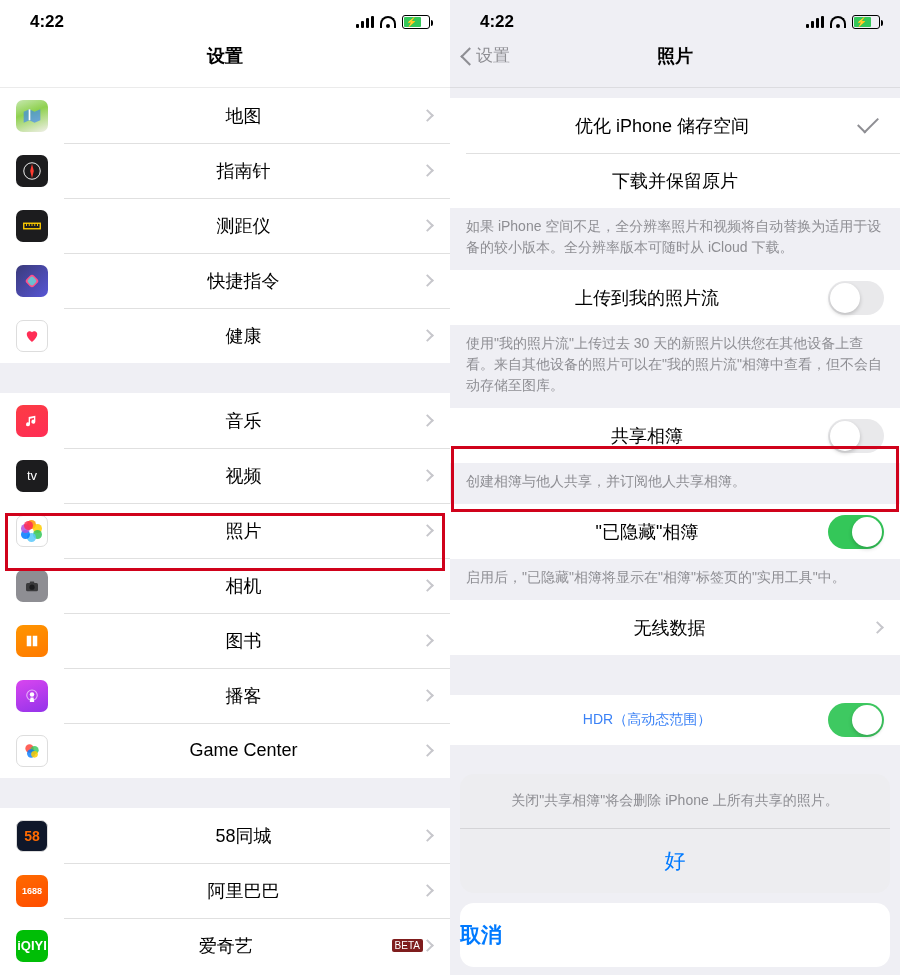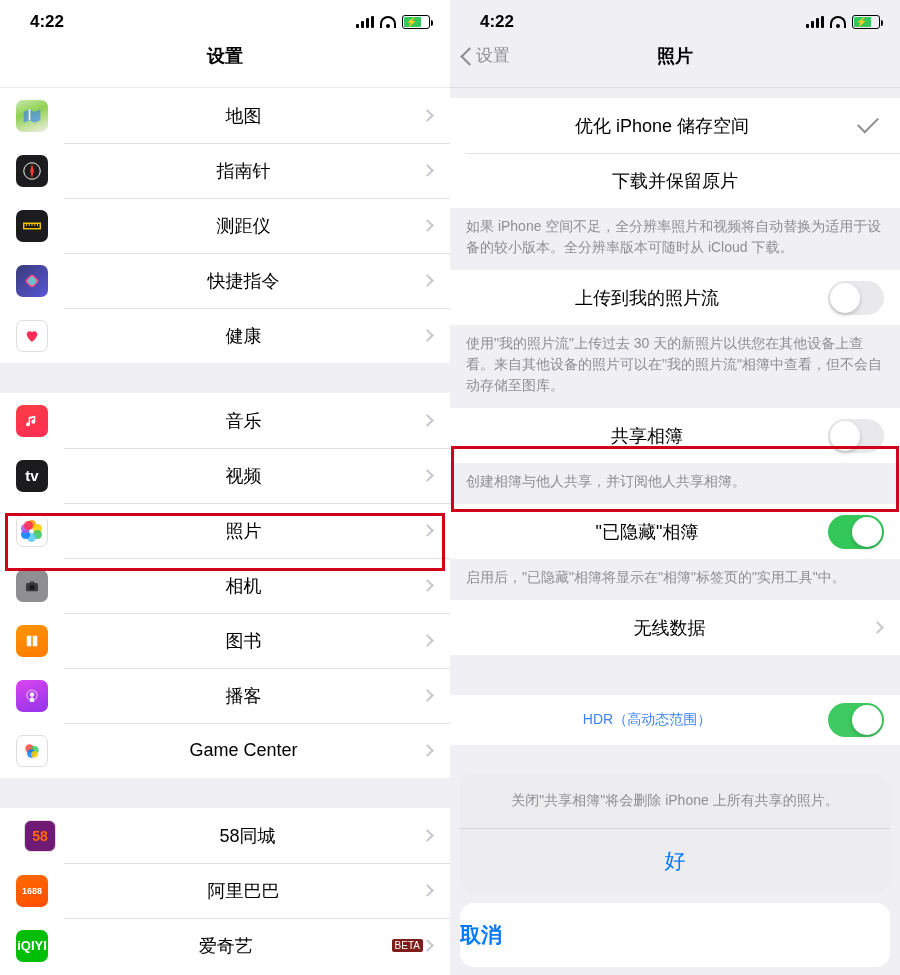--- a/index.html
+++ b/index.html
@@ -136,21 +136,21 @@
   .ic-measure{background:#1c1c1e;}
   .ic-shortcuts{background:linear-gradient(135deg,#3a3a7a,#5856d6);}
   .ic-health{background:#fff;border:0.5px solid #ddd;}
   .ic-music{background:linear-gradient(160deg,#fc3c44,#ff2d55);}
   .ic-tv{background:#1c1c1e;}
   .ic-photos{background:#fff;border:0.5px solid #ddd;}
   .ic-camera{background:#8e8e93;}
   .ic-books{background:linear-gradient(160deg,#ff9500,#ff7a00);}
   .ic-podcasts{background:linear-gradient(160deg,#d946ef,#9333ea);}
   .ic-gamecenter{background:#fff;border:0.5px solid #ddd;}
-  .ic-58{background:#701a75;border:0.5px solid #ddd;margin-left:8px;}
+  .ic-58{background:#0f172a;border:0.5px solid #ddd;}
   .ic-alibaba{background:linear-gradient(160deg,#ff6a00,#ff4d00);}
   .ic-iqiyi{background:#00be06;}
   .ic-compass svg, .ic-measure svg { width:22px; height:22px; }
   .sheet {
     position:absolute; left:10px; right:10px; bottom:8px;
   }
   .sheet .card {
     background:#ededf0; border-radius:14px; overflow:hidden; margin-bottom:10px;
   }
   .sheet .msg {
@@ -258,21 +258,21 @@
       <div class="row">
         <div class="icon ic-music">
           <svg viewBox="0 0 24 24" width="16" height="16">
               <path d="M9 17a3 3 0 1 1-2-2.8V6l10-2v9a3 3 0 1 1-2-2.8V7L9 8.6V17z" fill="#fff"></path>
             </svg>
         </div>
         <span class="label">音乐</span>
         <span class="chevron"></span>
       </div>
       <div class="row">
-        <div class="icon ic-tv" style="font-size:15px;font-weight:700">tv</div>
+        <div class="icon ic-tv" style="font-size:13px;font-weight:400">tv</div>
         <span class="label">视频</span>
         <span class="chevron"></span>
       </div>
       <div class="row">
         <div class="icon ic-photos">
           <div class="photos-flower">
             <span style="background:#ff9500;left:5px;top:-1px"></span>
             <span style="background:#ffcc00;left:11px;top:3px"></span>
             <span style="background:#34c759;left:11px;top:9px"></span>
             <span style="background:#5ac8fa;left:5px;top:12px"></span>

